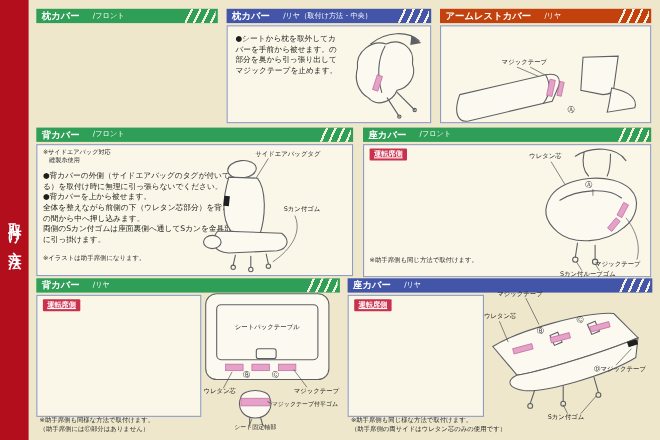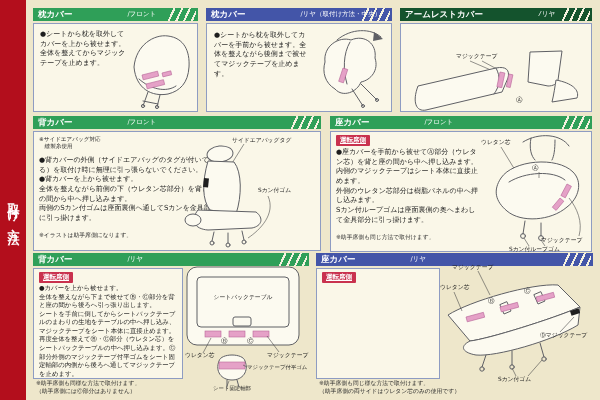--- a/index.html
+++ b/index.html
@@ -2,24 +2,24 @@
 <html><head>
 <meta charset="utf-8">
 <style>
   html,body{margin:0;padding:0;background:#d8d2b8;}
   .page{position:relative;width:600px;height:400px;background:#eee7cb;overflow:hidden;
         font-family:"DejaVu Sans",sans-serif;}
   .sidebar{position:absolute;left:0;top:0;width:26px;height:400px;background:#b30e1c;}
   .sidebar-title{position:absolute;left:13px;top:210px;transform:translate(-50%,-50%);
         writing-mode:vertical-rl;color:#fff;font-weight:bold;font-size:12px;letter-spacing:4px;white-space:nowrap;}
   .panel{position:absolute;}
-  .phead{position:relative;height:13px;color:#fff;display:flex;align-items:center;padding:0 5px;overflow:hidden;gap:43px;}
+  .phead{position:relative;height:13px;color:#fff;display:flex;align-items:center;padding:0 5px;overflow:hidden;}
   .phead.green{background:#2f9f58;}
   .phead.blue{background:#4355a8;}
-  .phead.navy{background:#14532d;font-family:Liberation Mono, monospace;}
+  .phead.navy{background:#c2410c;}
   .ptitle{font-size:8.5px;font-weight:bold;white-space:nowrap;}
   .psub{font-size:6.5px;white-space:nowrap;padding-left:12px;}
   .stripes{position:absolute;right:2px;top:0;width:28px;height:13px;
         background:repeating-linear-gradient(115deg,transparent 0 5px,#f6f2e0 5px 7px);}
   .pbox{position:absolute;background:#faf7e8;border:1px solid #8e9cc2;}
   .btext{position:absolute;font-size:7px;line-height:1.38;color:#1e1e1e;white-space:pre-line;}
   .small-text{font-size:6.4px;line-height:1.34;}
   .note{position:absolute;font-size:5.8px;line-height:1.35;color:#2a2a2a;white-space:pre-line;}
   .airbag-note{position:absolute;font-size:5.6px;line-height:1.3;color:#2a2a2a;white-space:pre-line;}
   .badge{position:absolute;background:#c9324e;color:#fff;font-size:6.5px;font-weight:bold;
@@ -43,43 +43,30 @@
   <div class="sidebar">
     <div class="sidebar-title">取付け方法</div>
   </div>
 
   <div class="panel" style="left:33px;top:8px;width:165px;height:104px">
     <div class="phead green">
       <span class="ptitle">枕カバー</span>
         <span class="psub">/フロント</span>
       <div class="stripes"></div>
     </div>
-    <div class="pbox" style="left:0;top:15px;width:163px;height:87px">
-      <div class="btext" style="left:6px;top:6px;width:86px">●シートから枕を取外してカバーを上から被せます。全体を整えてからマジックテープを止めます。</div>
-      <svg style="left:90px;top:5px" width="72" height="80" viewBox="0 0 72 80">
-        <path class="shape" d="M10,38 C12,16 30,5 44,7 C60,9 66,22 65,38 C64,54 56,62 44,65 C28,68 12,60 10,38 Z"></path>
-        <path class="ln" d="M15,50 C26,60 42,64 52,57"></path>
-        <rect class="pink" x="18" y="46" width="16" height="5" transform="rotate(-14 18 46)"></rect>
-        <rect class="pink" x="22" y="55" width="18" height="5" transform="rotate(-14 22 55)"></rect>
-        <rect class="pink" x="38" y="44" width="9" height="4" transform="rotate(-14 38 44)"></rect>
-        <path class="ln" d="M24,63 L19,77 M36,66 L33,78 M19,72 L34,75"></path>
-        <circle class="ln" cx="19" cy="77" r="1.6"></circle>
-          <circle class="ln" cx="33" cy="78" r="1.6"></circle>
-      </svg>
-    </div>
   </div>
 
   <div class="panel" style="left:206px;top:8px;width:186px;height:104px">
     <div class="phead blue">
       <span class="ptitle">枕カバー</span>
         <span class="psub">/リヤ（取付け方法・中央）</span>
       <div class="stripes"></div>
     </div>
     <div class="pbox" style="left:0;top:15px;width:184px;height:87px">
-      <div class="btext" style="left:7px;top:7px;width:96px">●シートから枕を取外してカバーを手前から被せます。全体を整えながら後側まで被せてマジックテープを止めます。</div>
+      <div class="btext" style="left:7px;top:7px;width:96px">●シートから枕を取外してカバーを手前から被せます。の部分を奥から引っ張り出してマジックテープを止めます。</div>
       <svg style="left:102px;top:2px" width="80" height="85" viewBox="0 0 80 85">
         <path class="ln" d="M28,14 C42,2 62,2 72,11"></path>
         <polygon class="ah" points="74,13 65,6 64,15"></polygon>
         <path class="shape" d="M16,36 C14,20 30,10 42,14 C56,8 68,18 66,32 C70,44 62,54 52,56 C48,66 34,72 26,63 C16,57 13,46 16,36 Z"></path>
         <path class="ln" d="M38,58 C34,44 34,28 41,16"></path>
         <rect class="pink" x="34" y="42" width="5" height="14" transform="rotate(18 34 42)"></rect>
         <path class="ln" d="M52,58 L68,74 M43,63 L54,80"></path>
         <circle class="ln" cx="68" cy="74" r="1.5"></circle>
           <circle class="ln" cx="54" cy="80" r="1.5"></circle>
       </svg>
@@ -140,24 +127,20 @@
   </div>
 
   <div class="panel" style="left:330px;top:116px;width:262px;height:134px">
     <div class="phead green">
       <span class="ptitle">座カバー</span>
         <span class="psub">/フロント</span>
       <div class="stripes"></div>
     </div>
     <div class="pbox" style="left:0;top:15px;width:260px;height:119px">
       <div class="badge" style="left:5px;top:3px">運転席側</div>
-      <div class="btext" style="left:5px;top:16px;width:146px">●座カバーを手前から被せてⒶ部分（ウレタン芯）を背と座の間から中へ押し込みます。
-内側のマジックテープはシート本体に直接止めます。
-外側のウレタン芯部分は樹脂パネルの中へ押し込みます。
-Sカン付ループゴムは座面裏側の奥へまわして金具部分に引っ掛けます。</div>
       <div class="note" style="left:5px;top:102px">※助手席側も同じ方法で取付けます。</div>
       <svg style="left:150px;top:0" width="110" height="121" viewBox="0 0 110 121">
         <text class="dlabel" x="0" y="12">ウレタン芯</text>
         <path class="ptr" d="M20,15 L34,38"></path>
         <path class="ln" d="M50,6 C48,16 50,24 54,28 M74,8 C74,18 73,24 71,28 M42,10 C58,0 80,2 88,14"></path>
         <path class="shape" d="M20,46 C32,28 76,24 92,40 C102,50 98,66 86,75 C70,89 40,91 26,79 C14,69 12,58 20,46 Z"></path>
         <path class="ln" d="M28,50 C44,40 72,38 84,48"></path>
         <text class="mark" x="51" y="38">Ⓐ</text>
         <path class="ptr" d="M58,40 L58,46"></path>
         <rect class="pink" x="86" y="52" width="5" height="13" transform="rotate(28 86 52)"></rect>
@@ -174,23 +157,20 @@
   </div>
 
   <div class="panel" style="left:33px;top:253px;width:276px;height:142px">
     <div class="phead green">
       <span class="ptitle">背カバー</span>
         <span class="psub">/リヤ</span>
       <div class="stripes"></div>
     </div>
     <div class="pbox" style="left:0;top:15px;width:148px;height:109px">
       <div class="badge" style="left:5px;top:3px">運転席側</div>
-      <div class="btext small-text" style="left:5px;top:15px;width:138px">●カバーを上から被せます。
-全体を整えながら下まで被せてⒷ・Ⓒ部分を背と座の間から後ろへ引っ張り出します。
-シートを手前に倒してからシートバックテーブルのまわりの生地をテーブルの中へ押し込み、マジックテープをシート本体に直接止めます。再度全体を整えてⒷ・Ⓒ部分（ウレタン芯）をシートバックテーブルの中へ押し込みます。Ⓒ部分外側のマジックテープ付平ゴムをシート固定軸部の内側から後ろへ通してマジックテープを止めます。</div>
     </div>
     <div class="note" style="left:3px;top:127px">※助手席側も同様な方法で取付けます。
 （助手席側にはⒸ部分はありません）</div>
     <svg style="left:150px;top:12px" width="126" height="126" viewBox="0 0 126 126">
       <rect class="shape" x="4" y="2" width="112" height="78" rx="10"></rect>
       <rect class="shape" x="14" y="12" width="92" height="50" rx="4"></rect>
       <text class="dlabel" x="60" y="34" text-anchor="middle">シートバックテーブル</text>
       <rect class="shape" x="50" y="52" width="18" height="9" rx="2"></rect>
       <rect class="pink" x="22" y="66" width="16" height="6"></rect>
       <rect class="pink" x="46" y="66" width="16" height="6"></rect>

